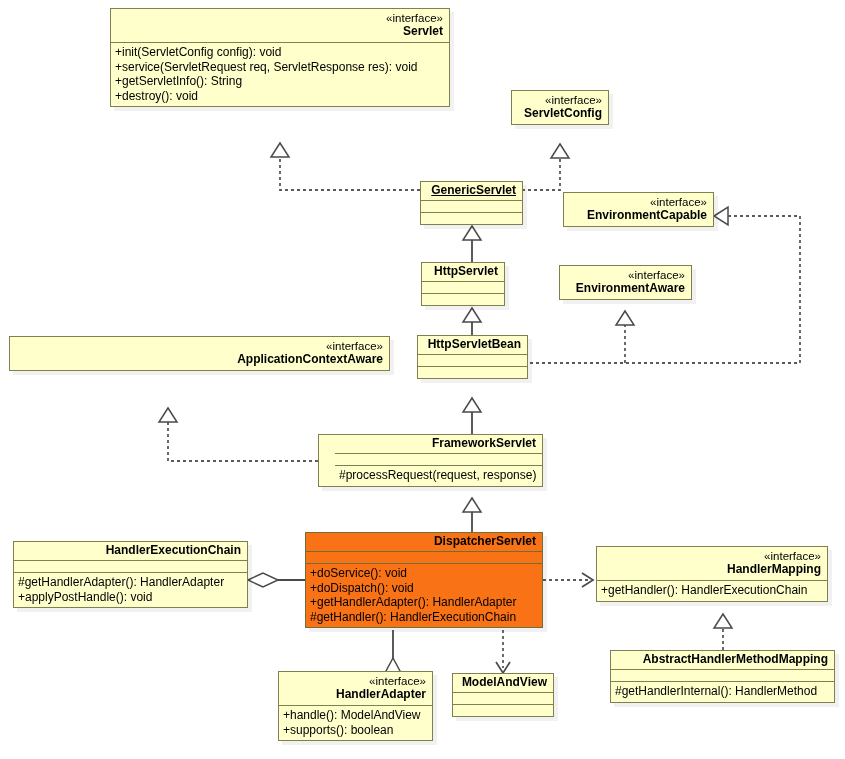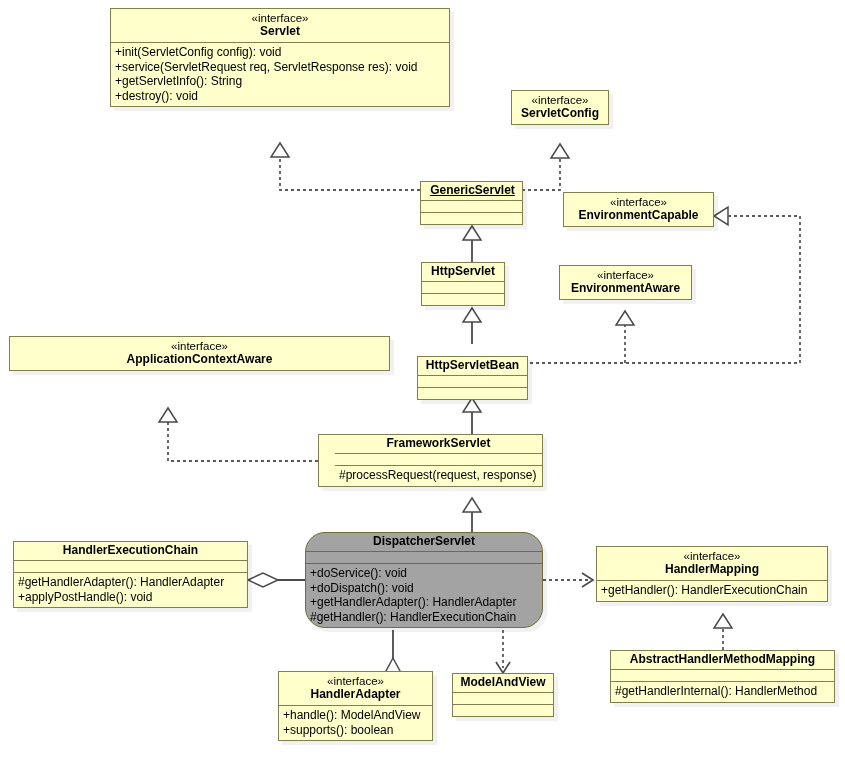--- a/index.html
+++ b/index.html
@@ -2,30 +2,30 @@
 <html><head>
 <meta charset="utf-8">
 <style>
   html,body{margin:0;padding:0;background:#ffffff;}
   body{font-family:"Liberation Sans", sans-serif;}
   #canvas{position:relative;width:845px;height:759px;background:#ffffff;overflow:hidden;}
 
   
   .uml{position:absolute;box-sizing:border-box;border:1.5px solid #7f7f4f;
        background:#ffffcc;box-shadow:4px 4px 0 0 rgba(0,0,0,0.055);}
-  .uml .hdr{padding:3px 6px 4px 6px;text-align:center;line-height:13px;}
+  .uml .hdr{padding:3px 6px 4px 6px;text-align:right;line-height:13px;}
   .uml .stereo{font-size:11.5px;color:#000;display:block;font-weight:400;}
   .uml .cname{font-size:12px;font-weight:bold;color:#000;display:block;}
   .uml .comp{border-top:1.5px solid #7f7f4f;}
   .uml .comp.empty{height:11px;}
   .uml .ops{padding:2px 4px 3px 4px;}
   .uml .op{font-size:12px;color:#000;line-height:14.5px;white-space:nowrap;}
 
   
-  .uml.hi{background:#a3a3a3;border-color:#6f6f35;border-radius:20px;}
+  .uml.hi{background:#f97316;border-color:#6f6f35;}
   .uml.hi .comp{border-top-color:#6f6f35;}
   svg.ov{position:absolute;left:0;top:0;width:845px;height:759px;pointer-events:none;}
 </style>
 </head>
 <body>
 
 <div id="canvas">
 
   <svg class="ov" viewBox="0 0 845 759">
     <defs></defs>
@@ -124,21 +124,21 @@
     </div>
   </div>
 
   <div class="uml" style="left:9px;top:336px;width:381px;">
     <div class="hdr">
       <span class="stereo">«interface»</span>
       <span class="cname">ApplicationContextAware</span>
     </div>
   </div>
 
-  <div class="uml" style="left:417px;top:356px;width:111px;">
+  <div class="uml" style="left:417px;top:335px;width:111px;">
     <div class="hdr" style="padding:2px 6px 3px 6px;">
       <span class="cname">HttpServletBean</span>
     </div>
     <div class="comp empty"></div>
     <div class="comp empty"></div>
   </div>
 
   <div class="uml" style="left:318px;top:434px;width:225px;padding-left:16px;">
     <div class="hdr" style="padding:2px 6px 3px 6px;">
       <span class="cname">FrameworkServlet</span>

